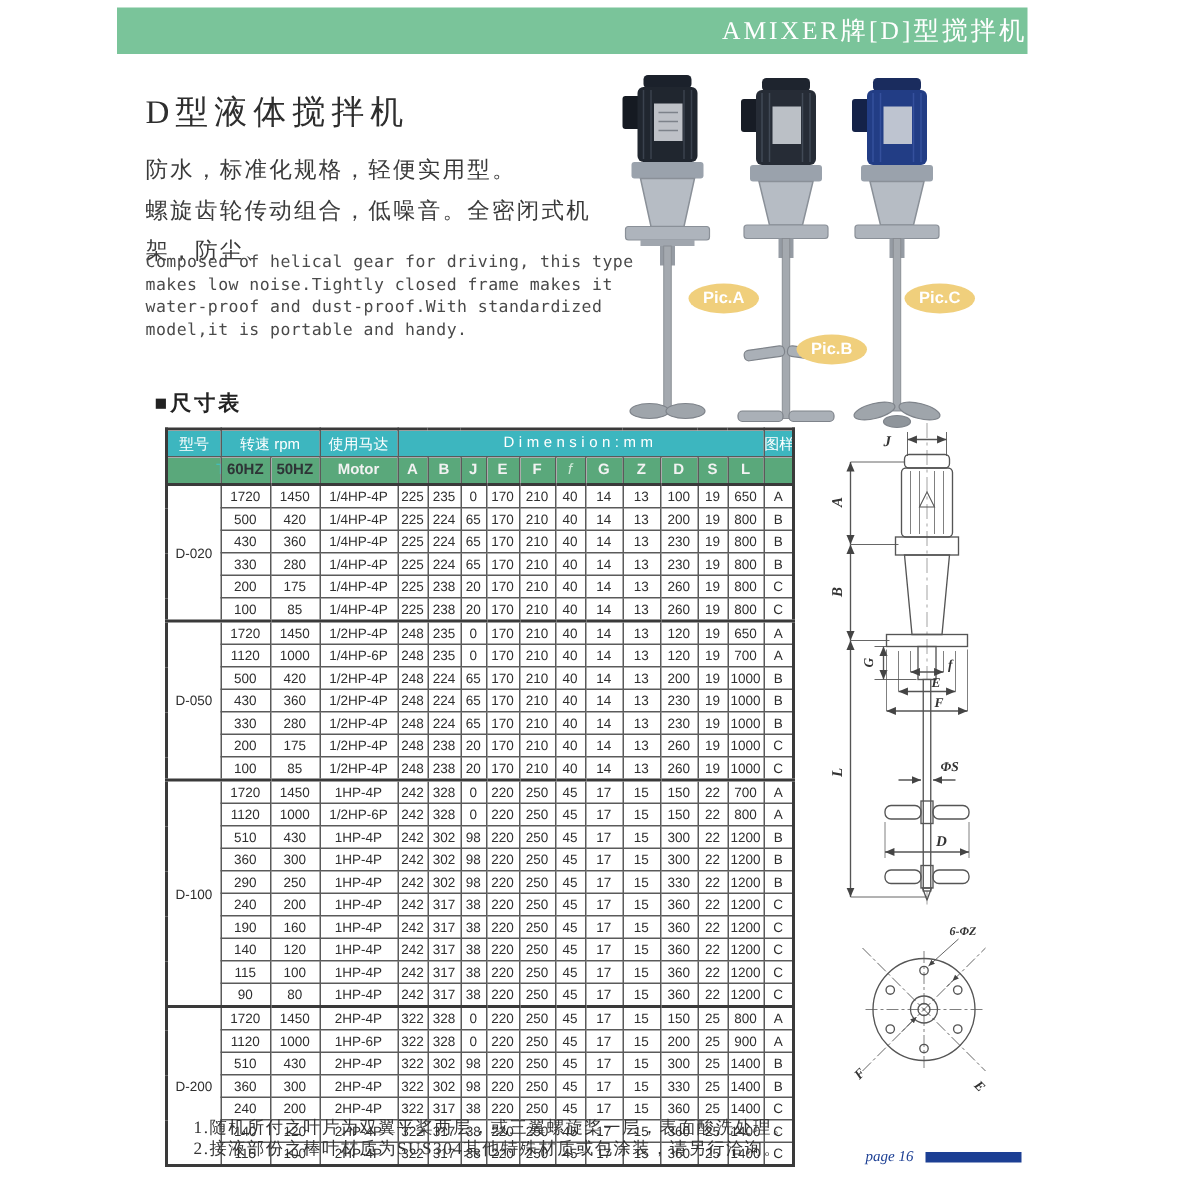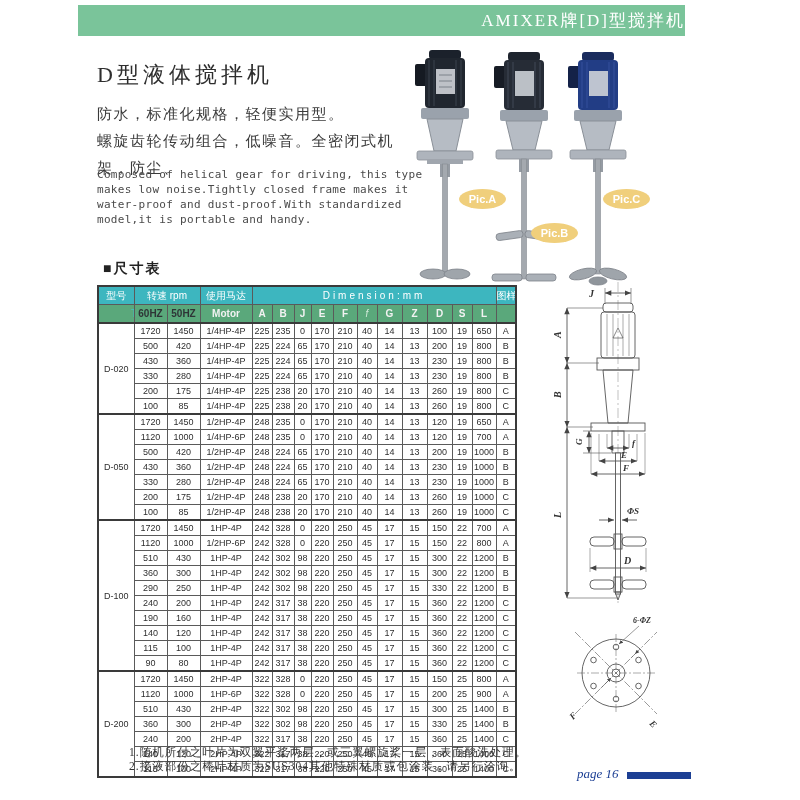--- a/index.html
+++ b/index.html
@@ -34,21 +34,21 @@
     position:absolute;width:47px;height:20px;border-radius:50%;
     background:#f0cf7c;color:#ffffff;font-family:"Liberation Sans",sans-serif;
     font-size:11px;font-weight:bold;text-align:center;line-height:20px;z-index:5;
   }
   
   .section-label{
     position:absolute;left:103px;top:260px;
     font-size:14px;font-weight:bold;color:#222;letter-spacing:2px;
   }
   
-  .tbl-wrap{position:absolute;left:97px;top:285px;}
+  .tbl-wrap{position:absolute;left:110px;top:285px;}
   table.dim{
     border-collapse:collapse;table-layout:fixed;width:418px;
     border:2px solid #3a3a3a;
     font-family:"Liberation Sans",sans-serif;
   }
   table.dim th,table.dim td{border:1px solid #5a5a5a;padding:0;text-align:center;overflow:hidden;white-space:nowrap;}
   tr.hdr1 th{background:#3db6bf;color:#ffffff;font-size:10px;font-weight:normal;height:17px;}
   tr.hdr1 th.dimension-head{letter-spacing:3px;}
   tr.hdr2 th{background:#5aa87b;color:#f2f2f2;font-size:10px;font-weight:bold;height:17px;}
   tr.hdr2 th.type-style{color:#3fc3c9;font-weight:normal;padding-left:32px;}
@@ -60,21 +60,21 @@
   td.dim-a{color:#9b9ea1;}
   tr.group-first td{border-top:2px solid #3a3a3a;}
   
   .notes{
     position:absolute;left:97px;top:745px;
     font-size:11.5px;letter-spacing:1px;line-height:14px;color:#333;padding-left:32px;
   }
   
   .page-footer{
     position:absolute;left:577px;top:766px;color:#1c3f94;
-    font-size:13px;font-style:italic;
+    font-size:10px;font-style:italic;
   }
   .page-bar{
     display:inline-block;width:64px;height:7px;background:#1c3f94;
     margin-left:8px;vertical-align:middle;
   }
   
   .diagram{position:absolute;left:545px;top:276px;}
   .diagram text{font-family:"Liberation Serif",serif;font-style:italic;font-weight:bold;fill:#333;}
 </style>
 </head>

